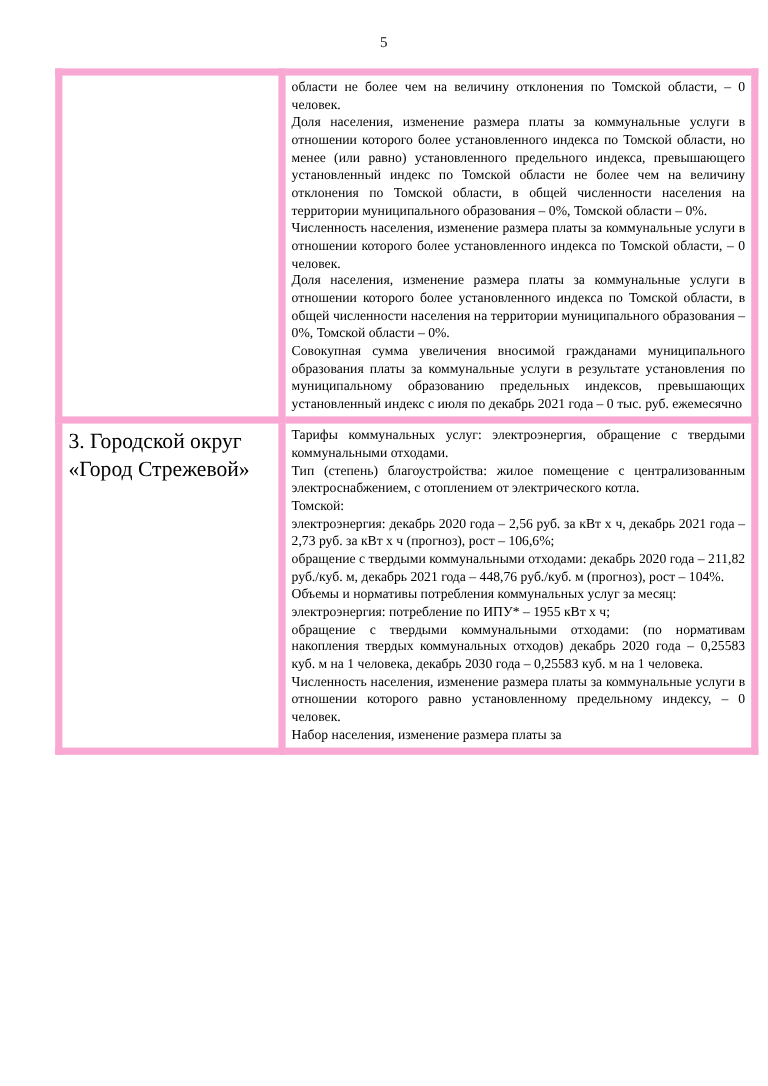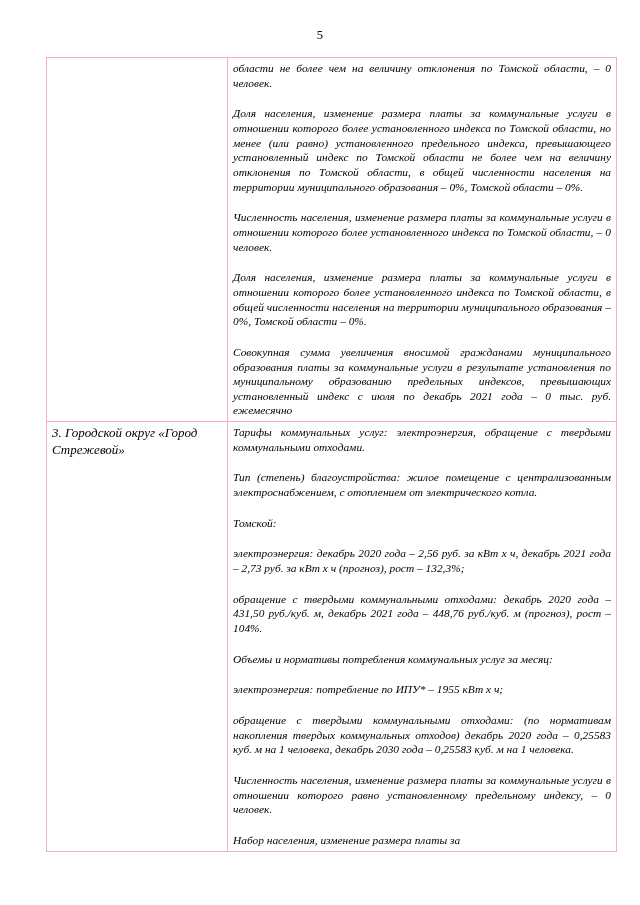--- a/index.html
+++ b/index.html
@@ -27,51 +27,50 @@
     margin: 0 0 14px 0;
     letter-spacing: 0.2px;
   }
   table.doc-table {
     border-collapse: collapse;
     width: 548px;
     table-layout: fixed;
     margin: 0;
   }
   table.doc-table td {
-    border: 1px solid #f9a8d4;
+    border: 6px solid #f9a8d4;
     vertical-align: top;
     padding: 3px 5px 3px 5px;
     font-size: 11.4px;
     line-height: 1.285;
-    font-style: italic;
   }
   td.col-left {
     width: 170px;
   }
   td.col-right {
     width: 378px;
   }
   .just {
     text-align: justify;
     text-justify: inter-word;
     margin: 0;
   }
   .left {
     text-align: left;
     margin: 0;
   }
   .cell-left-text {
-    font-size: 13px;
+    font-size: 18px;
     line-height: 1.3;
   }
   p {
     margin: 0;
   }
   .p + .p {
-    margin-top: 16px;
+    margin-top: 0px;
   }
 </style>
 </head>
 <body>
 
 <div class="page">
 
   <div class="page-number">5</div>
 
   <table class="doc-table">
@@ -89,22 +88,22 @@
         </td>
       </tr>
       <tr>
         <td class="col-left">
           <div class="cell-left-text left">3. Городской округ «Город Стрежевой»</div>
         </td>
         <td class="col-right">
           <p class="just p">Тарифы коммунальных услуг: электроэнергия, обращение с твердыми коммунальными отходами.</p>
           <p class="just p">Тип (степень) благоустройства: жилое помещение с централизованным электроснабжением, с отоплением от электрического котла.</p>
           <p class="left p">Томской:</p>
-          <p class="just p">электроэнергия: декабрь 2020 года – 2,56 руб. за кВт х ч, декабрь 2021 года – 2,73 руб. за кВт х ч (прогноз), рост – 132,3%;</p>
-          <p class="just p">обращение с твердыми коммунальными отходами: декабрь 2020 года – 431,50 руб./куб. м, декабрь 2021 года – 448,76 руб./куб. м (прогноз), рост – 104%.</p>
+          <p class="just p">электроэнергия: декабрь 2020 года – 2,56 руб. за кВт х ч, декабрь 2021 года – 2,73 руб. за кВт х ч (прогноз), рост – 106,6%;</p>
+          <p class="just p">обращение с твердыми коммунальными отходами: декабрь 2020 года – 211,82 руб./куб. м, декабрь 2021 года – 448,76 руб./куб. м (прогноз), рост – 104%.</p>
           <p class="just p">Объемы и нормативы потребления коммунальных услуг за месяц:</p>
           <p class="just p">электроэнергия: потребление по ИПУ* – 1955 кВт х ч;</p>
           <p class="just p">обращение с твердыми коммунальными отходами: (по нормативам накопления твердых коммунальных отходов) декабрь 2020 года – 0,25583 куб. м на 1 человека, декабрь 2030 года – 0,25583 куб. м на 1 человека.</p>
           <p class="just p">Численность населения, изменение размера платы за коммунальные услуги в отношении которого равно установленному предельному индексу, – 0 человек.</p>
           <p class="just p">Набор населения, изменение размера платы за</p>
         </td>
       </tr>
     </tbody>
   </table>
 

